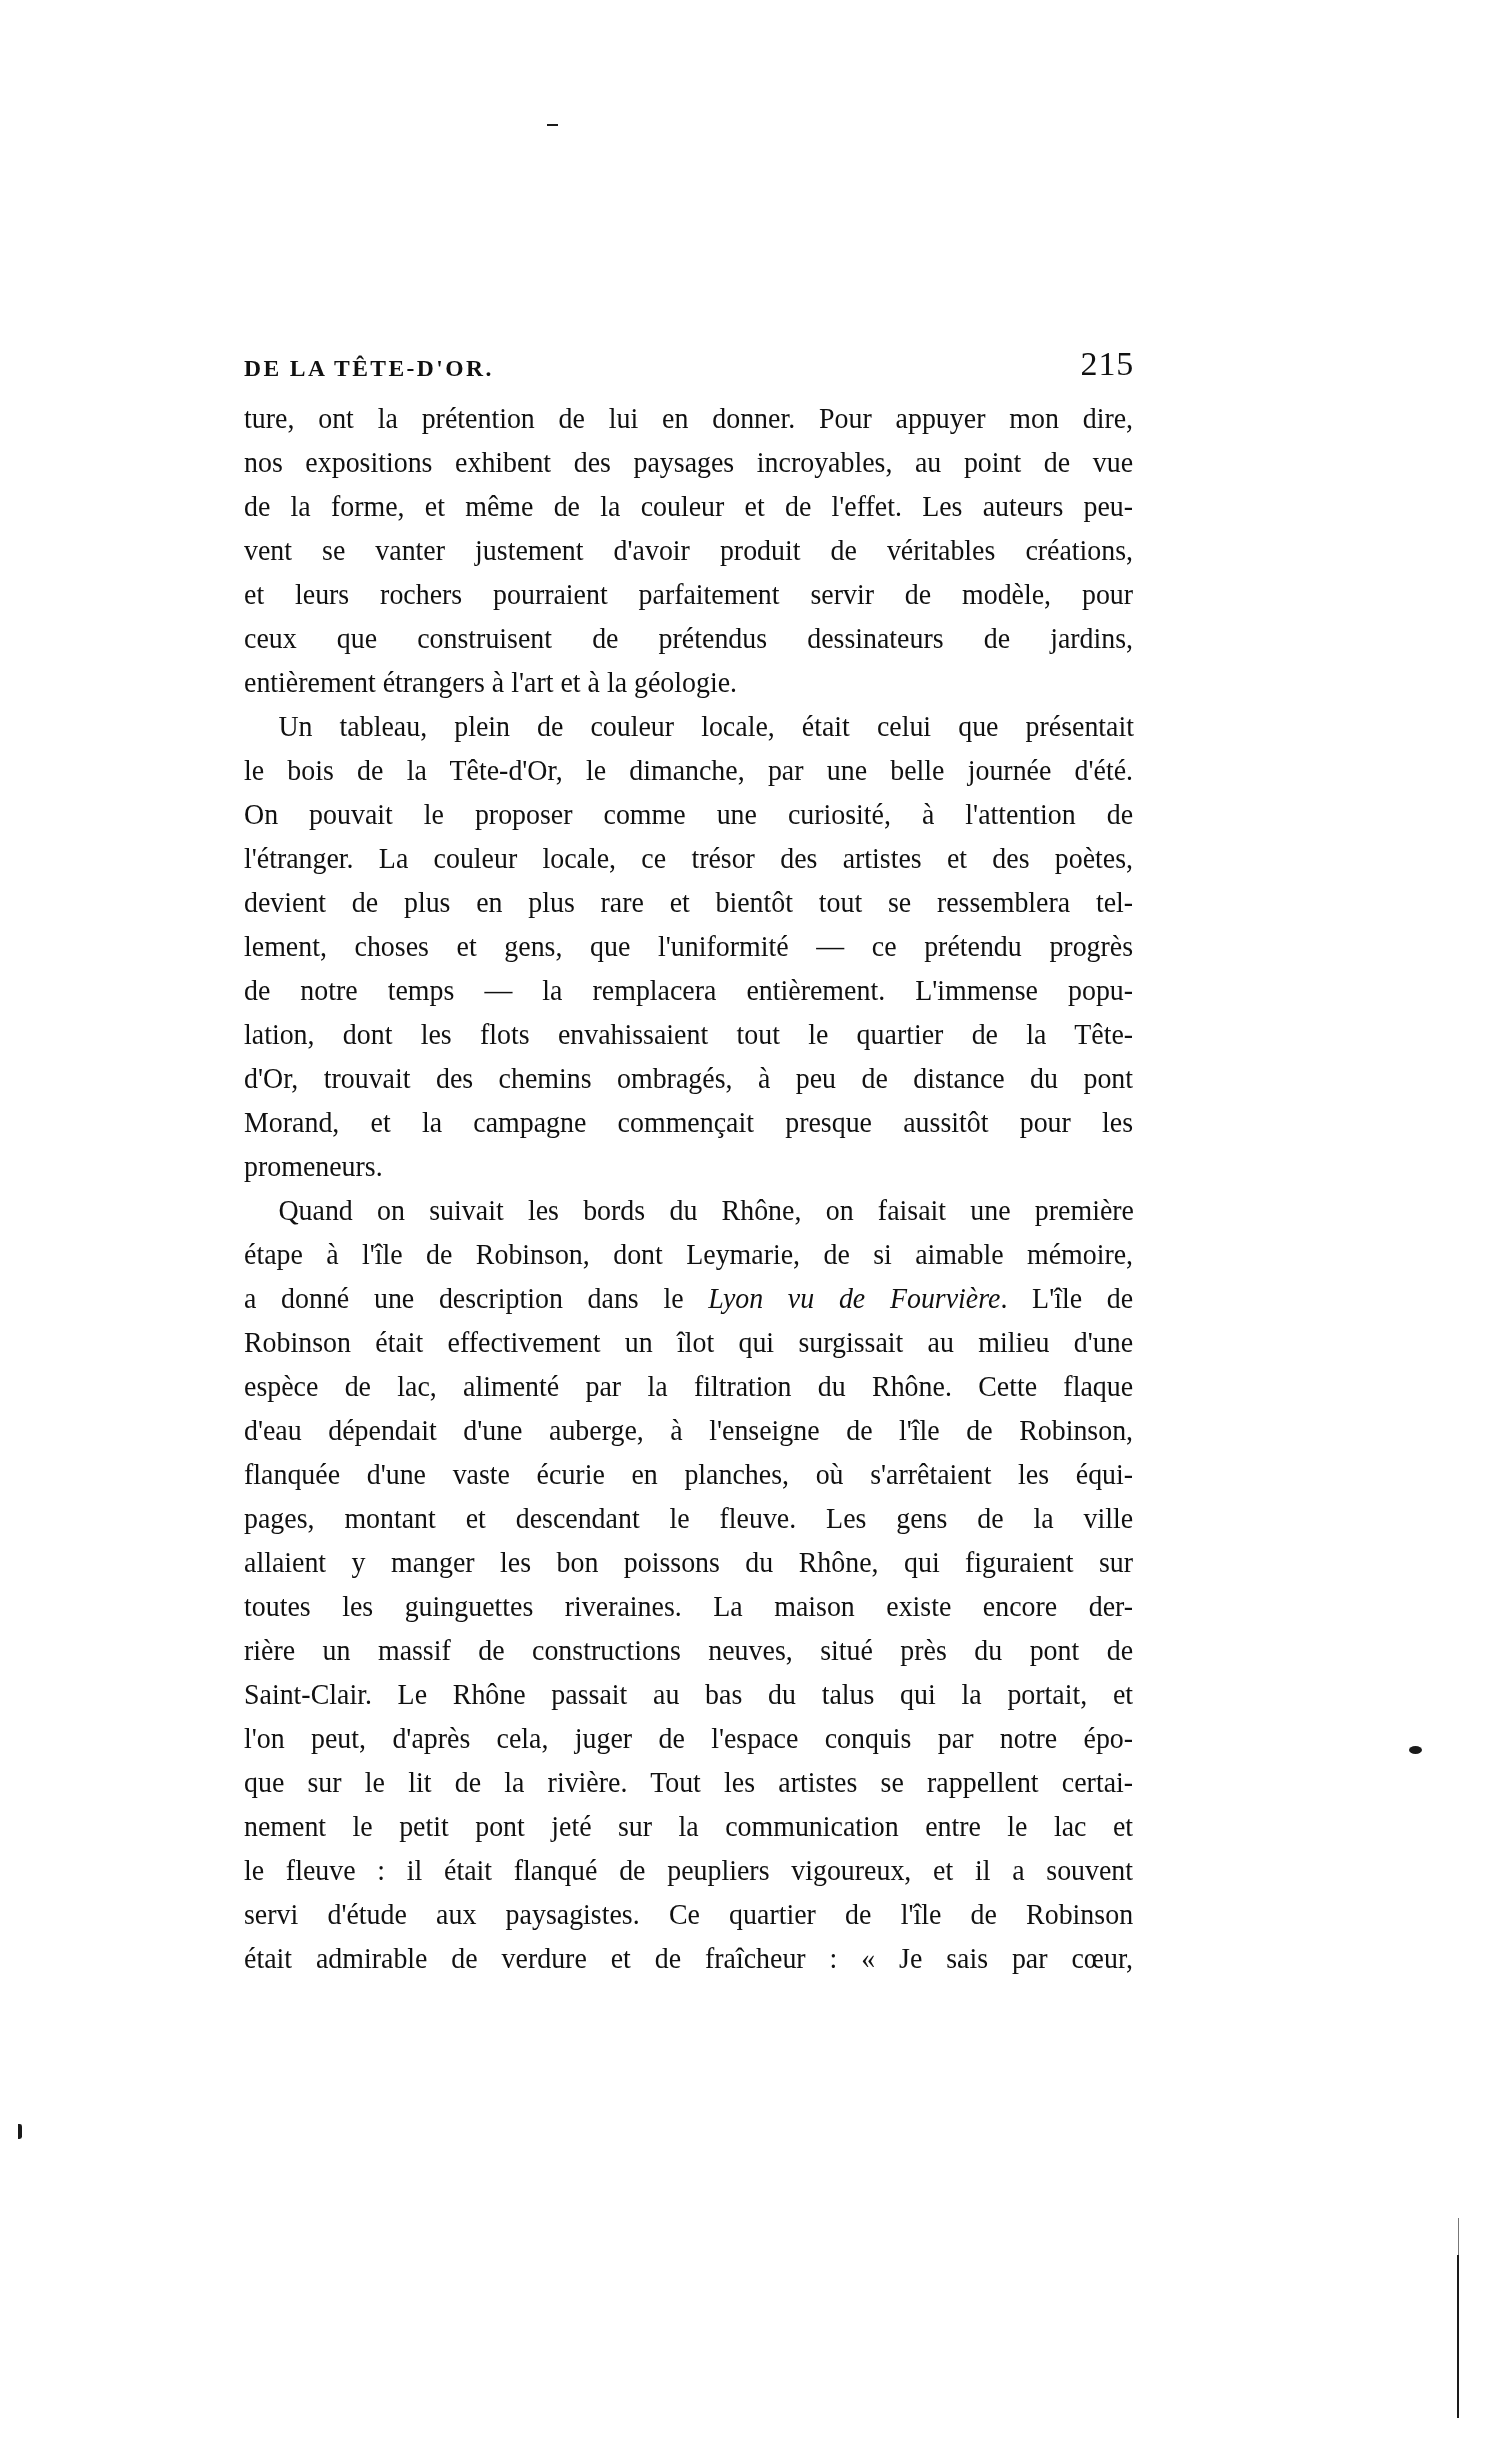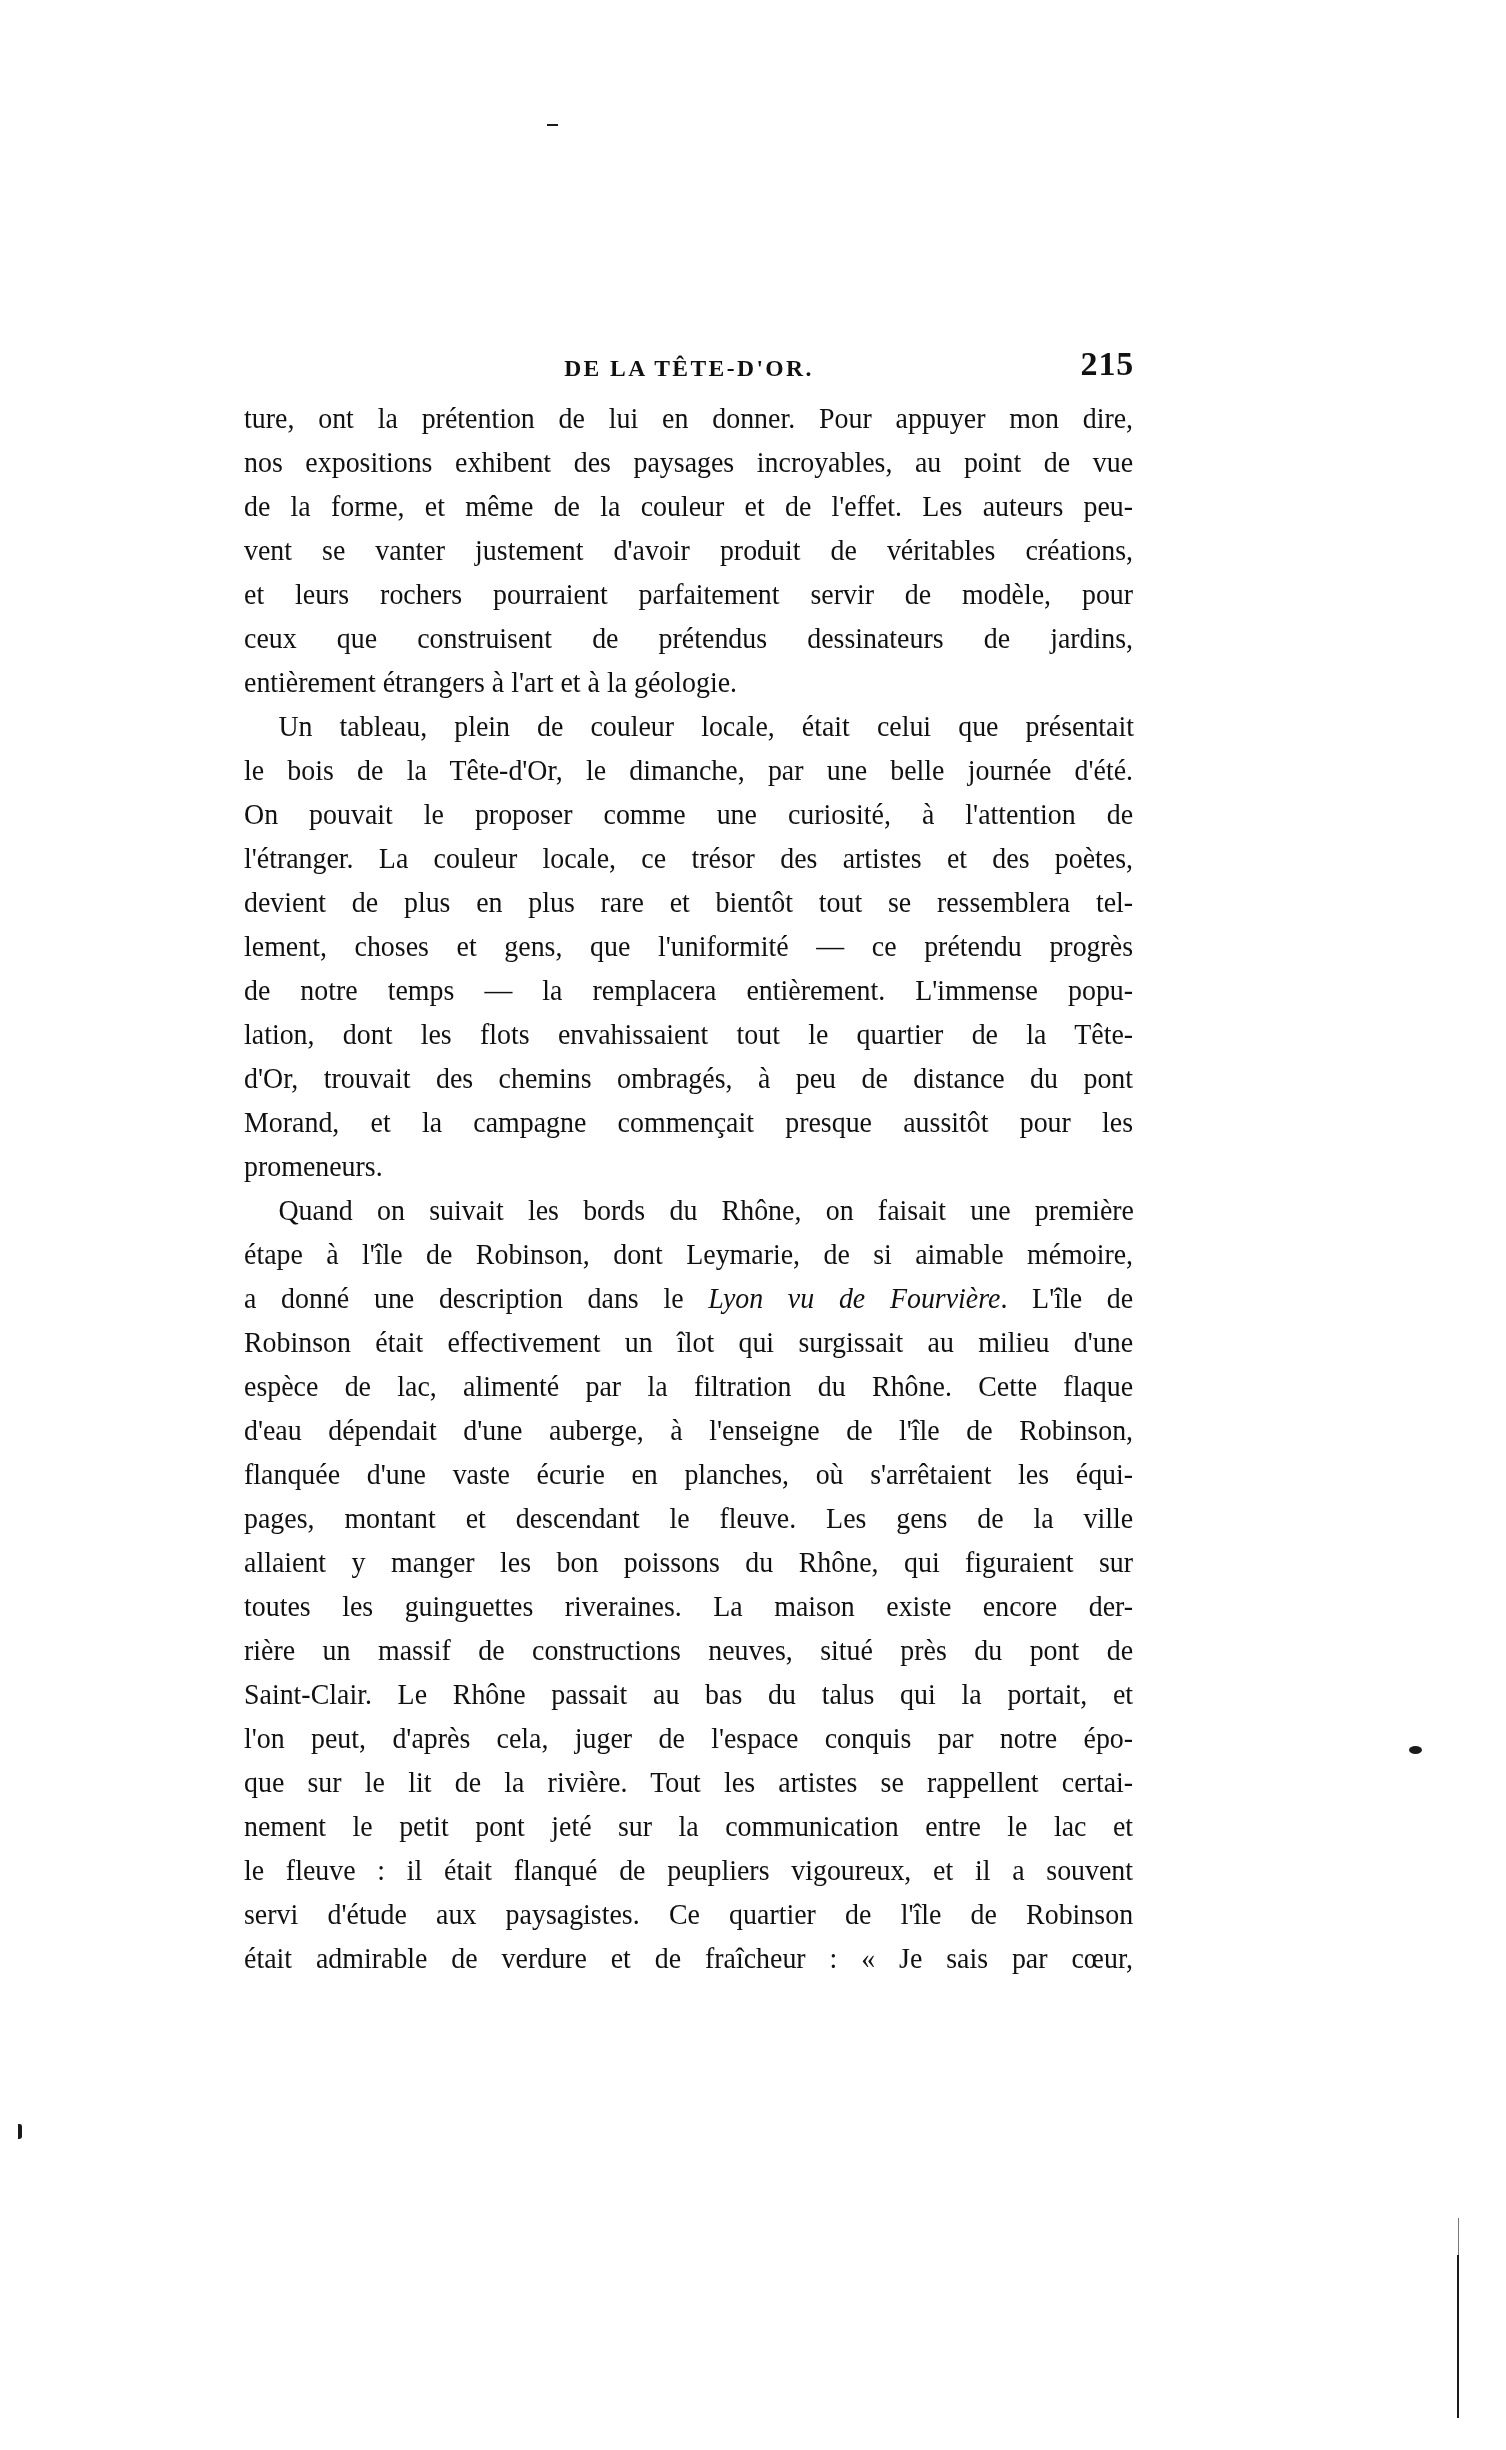--- a/index.html
+++ b/index.html
@@ -34,33 +34,32 @@
     .running-head {
       position: absolute;
       left: 244px;
       top: 345px;
       width: 890px;
       height: 39px;
     }
     .running-title {
       position: absolute;
       left: 0; right: 0;
-      text-align: center;
       font-size: 23.6px;
       letter-spacing: 2.4px;
       font-variant: small-caps;
       font-weight: bold;
       top: 9.8px;
     }
     .page-number {
       position: absolute;
       right: 0;
       top: 0;
       font-size: 34px;
-      font-weight: bold;
+      font-weight: normal;
       letter-spacing: 0.8px;
     }
 
     
     .body-text {
       position: absolute;
       left: 244px;
       top: 396px;
       width: 890px;
       font-size: 30px;

